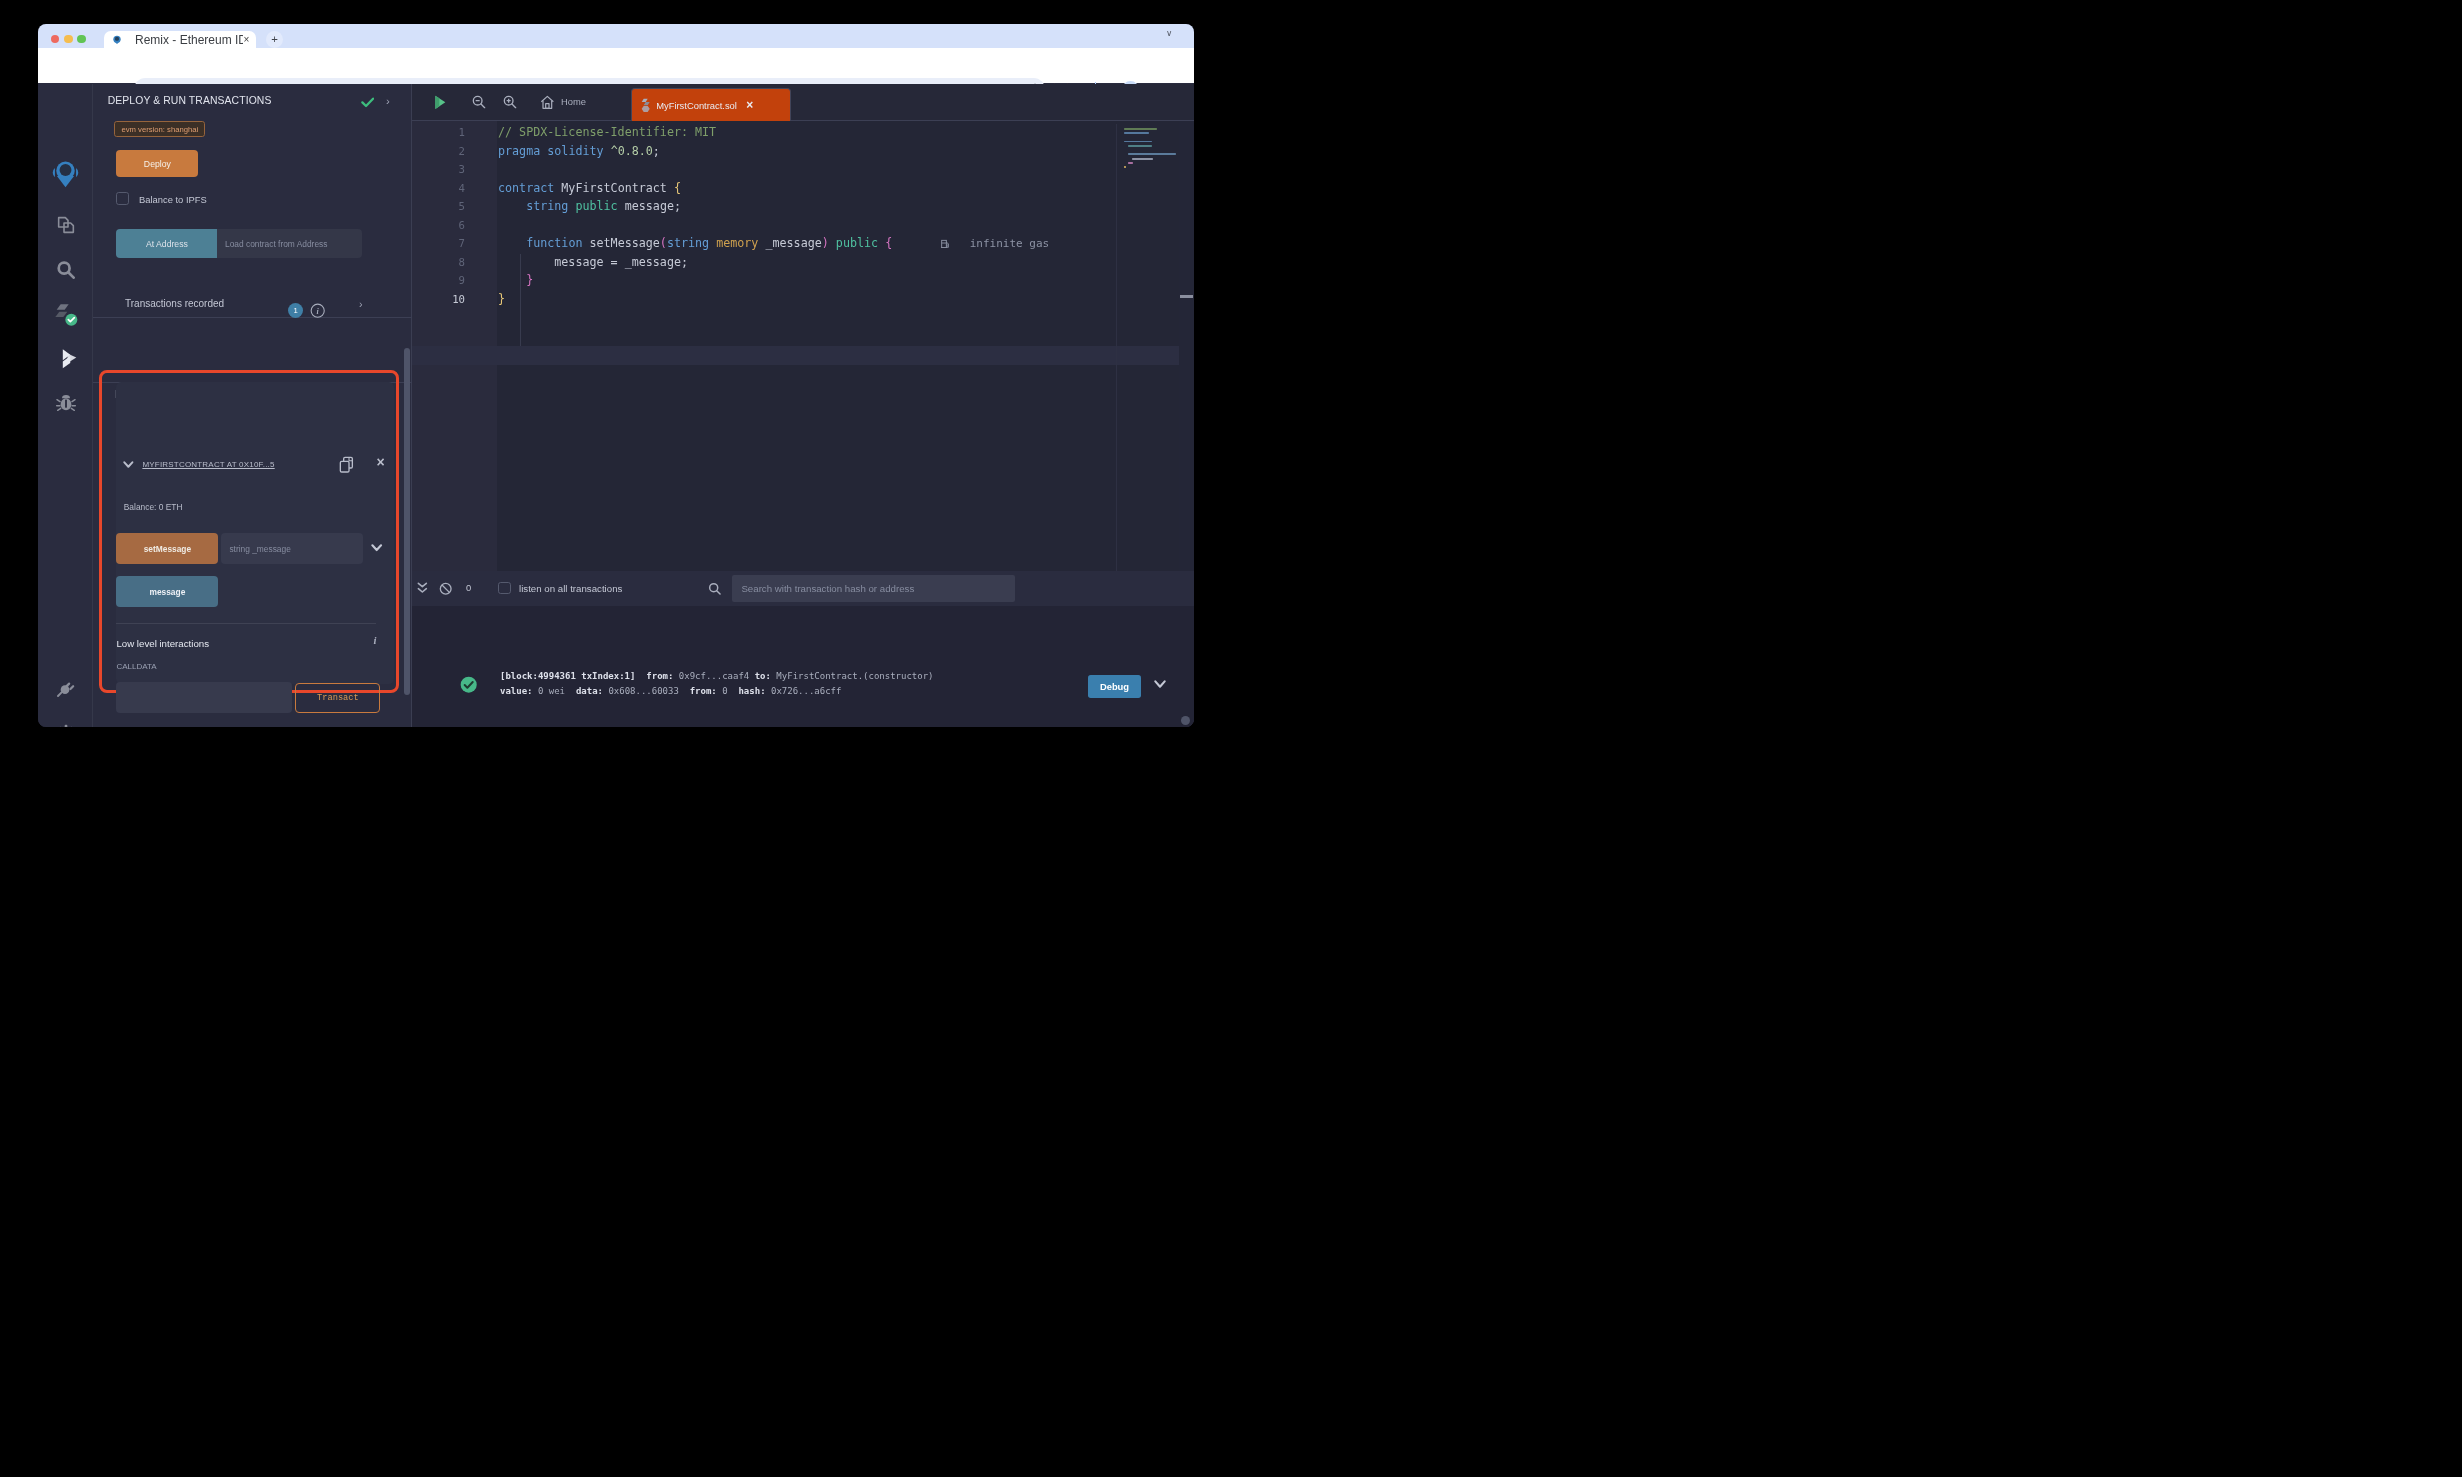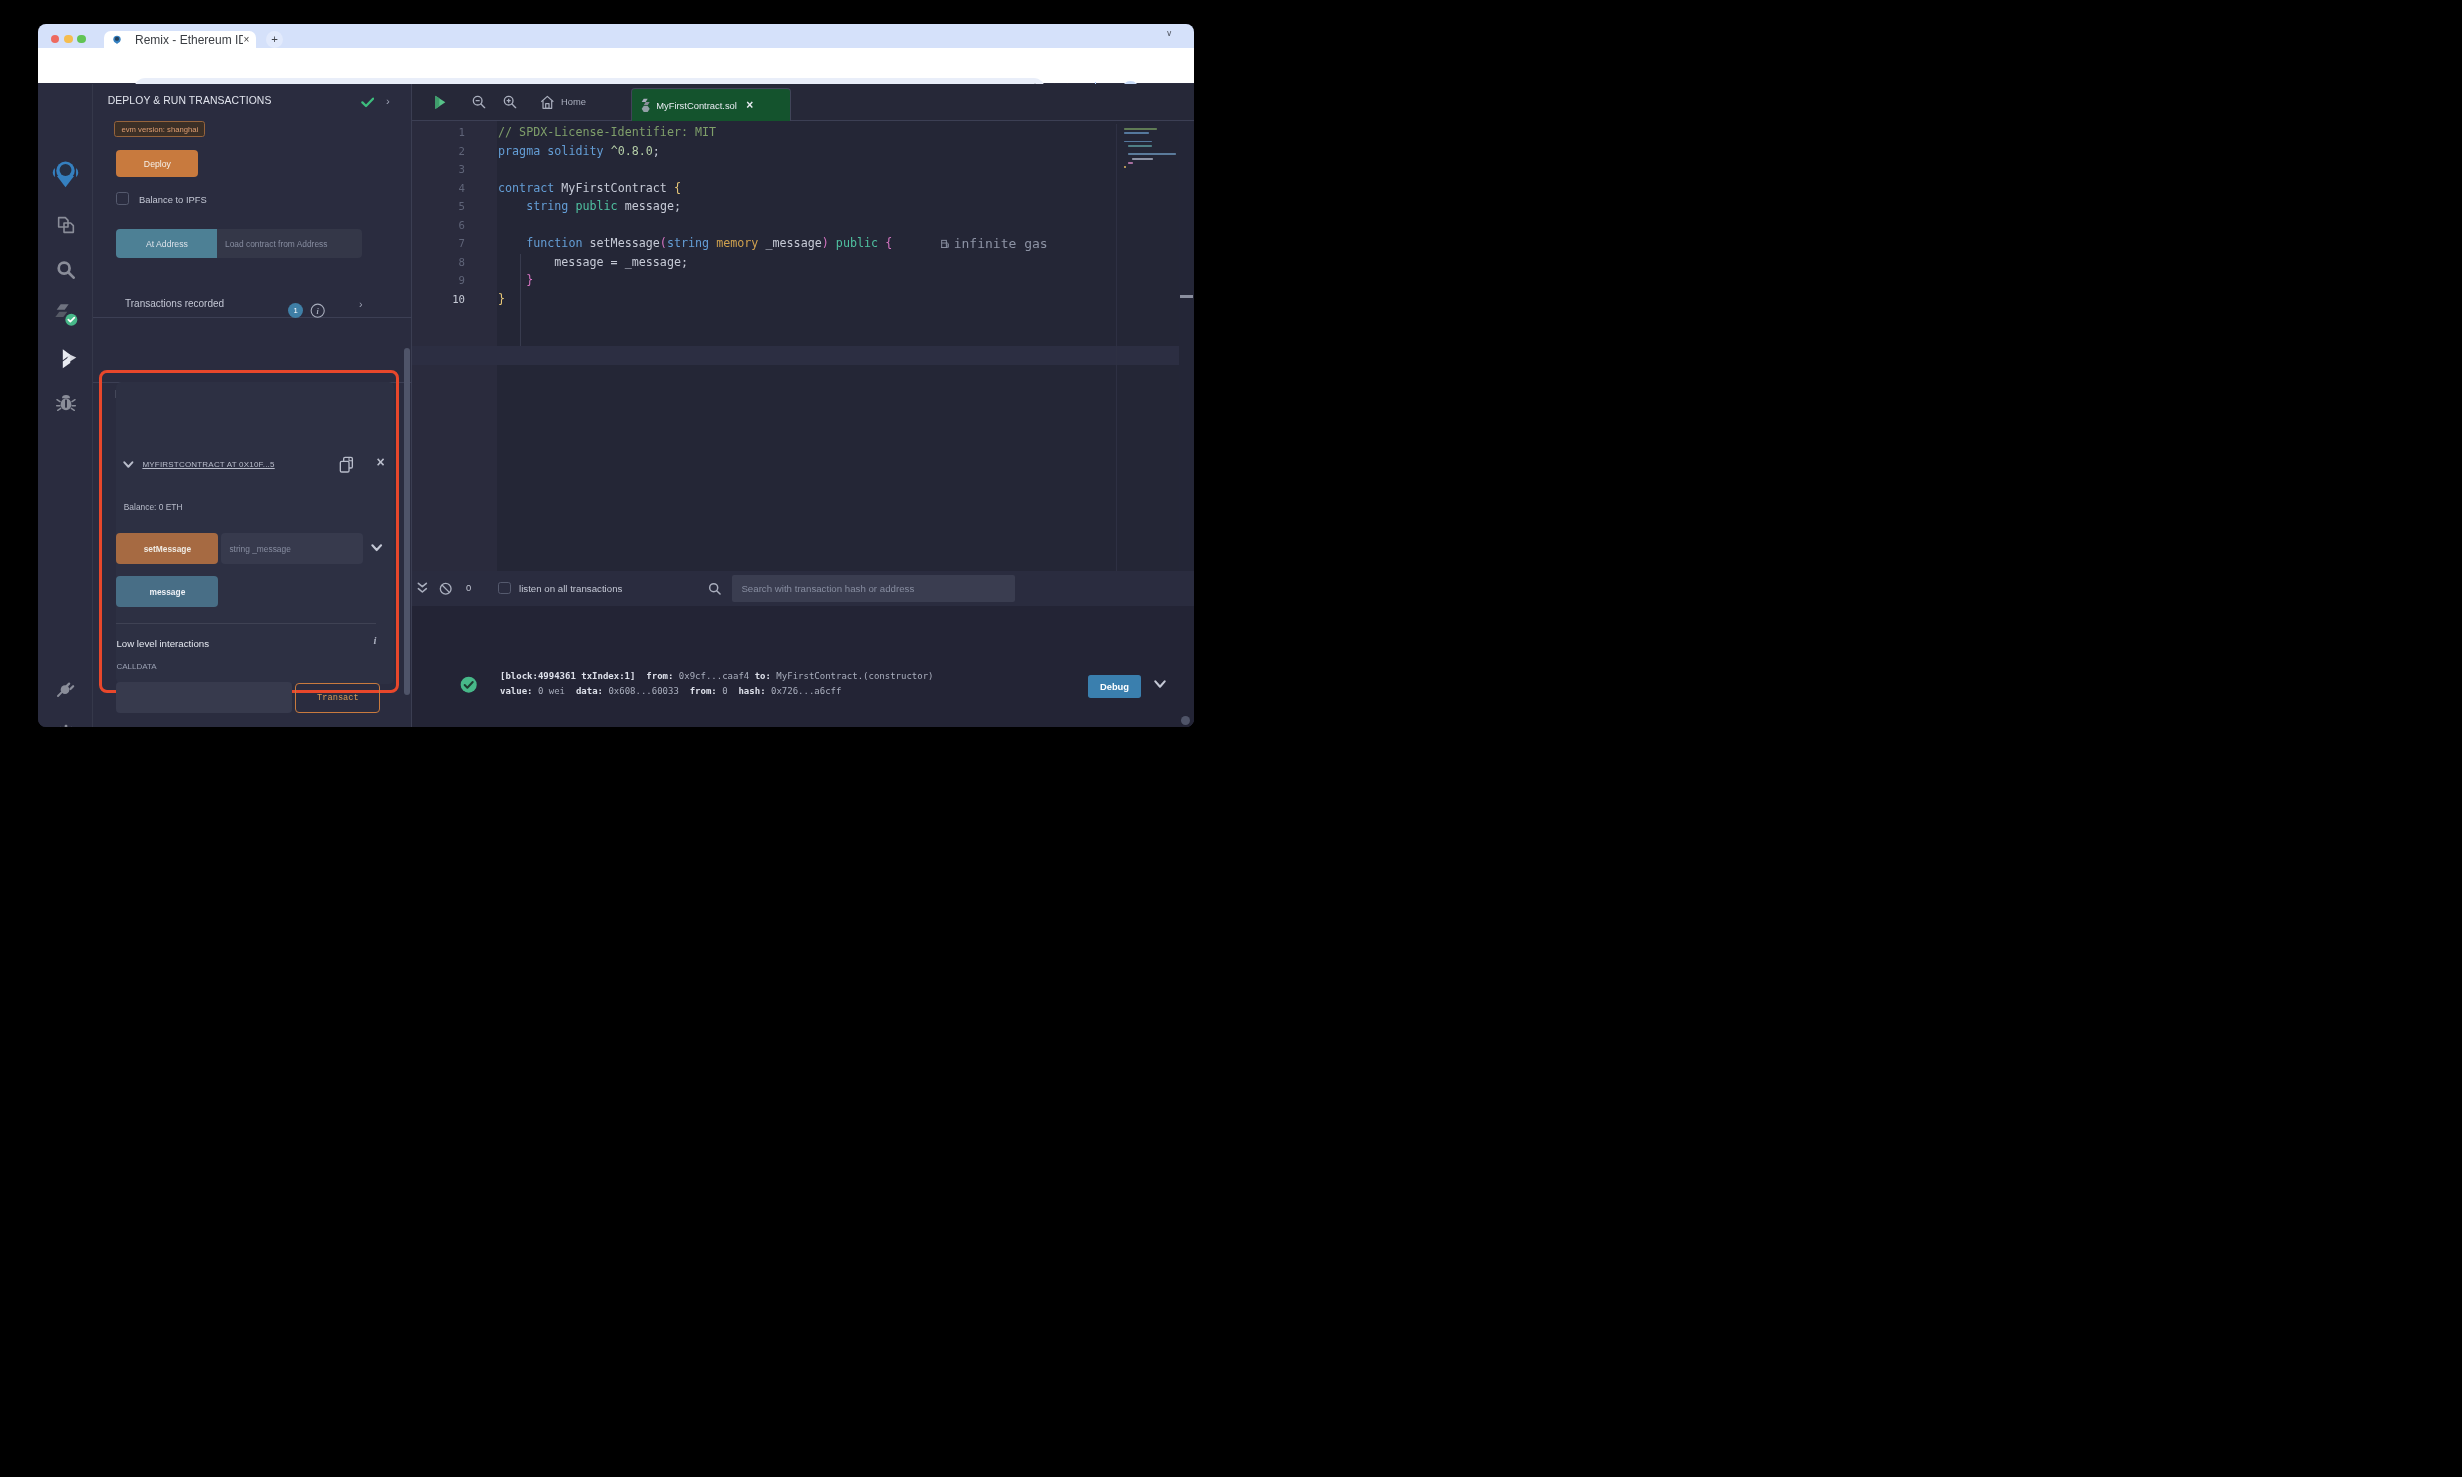--- a/index.html
+++ b/index.html
@@ -63,33 +63,33 @@
   .card-hr { width:260px; height:0.7px; background:#3f4254; }
   .lowlevel { font-size:9.7px; color:#e6e9f1; font-weight:500; }
   .calldata { font-size:8px; color:#9aa0b2; }
   .transact { width:85px; height:30px; background:transparent; border:1.3px solid #c87a3e; border-radius:4px;
               color:#d99a55; font-size:8.7px;font-family:Liberation Mono, monospace; }
 
   
   #editor { left:374px; top:0; width:782px; height:487px; background:#242636; }
   .tabbar { left:0; top:0; width:782px; height:37px; background:#262838; border-bottom:0.7px solid #3c3f54; }
   .home-tab { font-size:9.4px; color:#a9aebd; }
-  .active-tab { left:219px; top:4px; width:160px; height:33px; background:#14532d; border:0.7px solid #414459;
+  .active-tab { left:219px; top:4px; width:160px; height:33px; background:#c2410c; border:0.7px solid #414459;
                 border-bottom:none; border-radius:4px 4px 0 0; display:flex; align-items:center;text-align:right; }
   .active-tab-label { font-size:9.4px; color:#e9ebf2; margin-left:5.4px; }
   .gutterbg { left:0; top:37px; width:85px; height:450px; background:#2a2b3d; }
   .cur-line { left:0; top:262px; width:767px; height:19px; background:#2c2e42; }
   .code-line { position:absolute; left:0; width:100%; height:18.5px; display:flex; align-items:center; }
   .ln { width:53px; text-align:right; font-family:"DejaVu Sans Mono", monospace; font-size:10.7px; color:#5f6478; }
   .ln.on { color:#c6cad6; }
   .ct { padding-left:33px; font-family:"DejaVu Sans Mono", monospace; font-size:11.7px; white-space:pre; }
   .c-comment{color:#7f9f6a}.c-kw{color:#649ed6}.c-num{color:#b5cea8}.c-plain{color:#c6cad6}
   .c-green{color:#4fc0a0}.c-gold{color:#cfa14f}.c-b1{color:#e8c878}.c-b2{color:#d674c2}
-  .gas { position:absolute; display:flex; align-items:center; gap:4px; color:#8d93a5;
-         font-family:"DejaVu Sans Mono", monospace; font-size:13px; }
+  .gas { position:absolute; display:flex; align-items:center; gap:20px; color:#8d93a5;
+         font-family:"DejaVu Sans Mono", monospace; font-size:11px; }
   .guide { left:108px; top:170px; width:0.7px; height:92px; background:#383b4e; }
   .minimap { left:704px; top:40px; width:64px; height:447px; border-left:0.7px solid #2e3043; }
   .mm-bar { position:absolute; height:1.7px; border-radius:0.7px; }
   .rstrip { left:767px; top:37px; width:14px; height:450px; background:#242637; }
   .rthumb { left:768px; top:211px; width:12.7px; height:2.7px; background:#8a8e9e; }
 
   
   #term { left:374px; top:487px; width:782px; height:157px; background:#232435; }
   .termbar { left:0; top:0; width:782px; height:35px; background:#2a2c3f; }
   .term-count { font-size:9.4px; color:#c3c7d4; }

